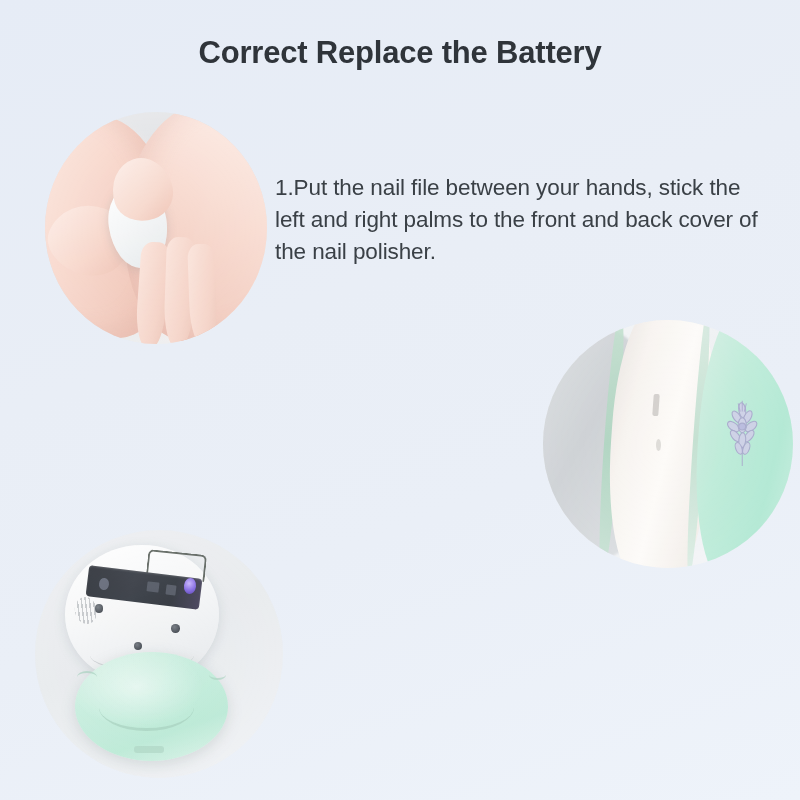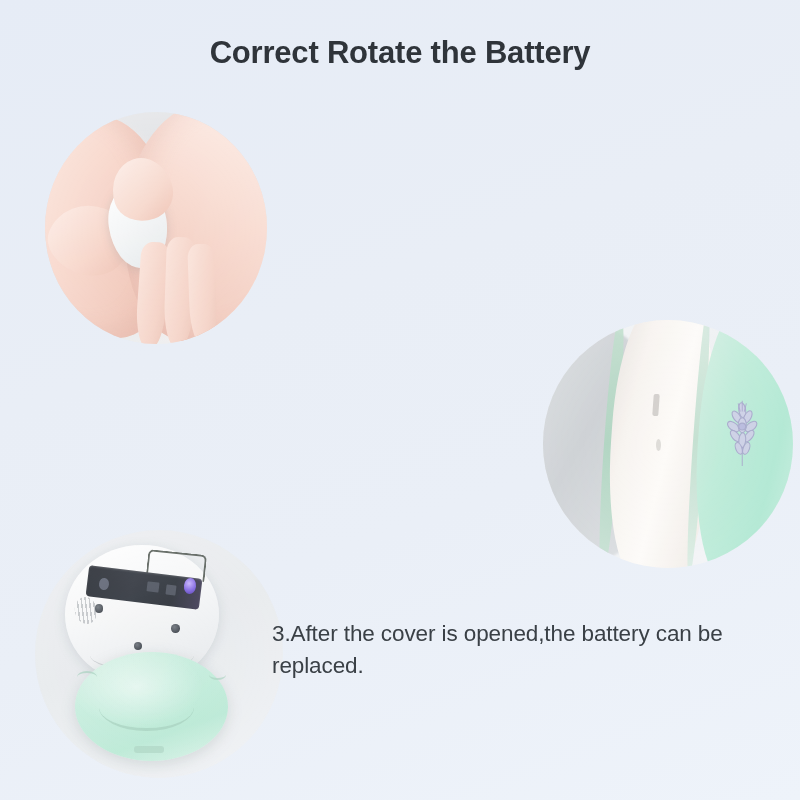--- a/index.html
+++ b/index.html
@@ -386,37 +386,38 @@
     height: 3.5%;
     border-radius: 50%;
     border-bottom: 2px solid rgba(165,208,190,0.7);
   }
 </style>
 </head>
 <body>
 
 <div id="infographic">
 
-  <div id="page-title">Correct Rotate the Battery</div>
+  <div id="page-title">Correct Replace the Battery</div>
 
   <div class="photo-circle" id="photo-hands">
     <div class="photo-inner">
       <div class="skin" id="hand-left"></div>
       <div class="skin" id="hand-left-thumb"></div>
       <div id="hand-left-nail"></div>
       <div class="skin" id="hand-right"></div>
       <div id="device-in-hands"></div>
       <div class="skin" id="hand-right-thumb"></div>
       <div class="finger" id="finger-1"></div>
       <div class="finger" id="finger-2"></div>
       <div class="finger" id="finger-3"></div>
       <div class="photo-soften"></div>
     </div>
   </div>
 
+  <div class="step-text" id="step-1-text">1.Put the nail file between your hands, stick the left and right palms to the front and back cover of the nail polisher.</div>
 
   <div class="photo-circle" id="photo-device">
     <div class="photo-inner">
       <div id="device-shadow-left"></div>
       <div id="device-seam-left"></div>
       <div id="device-body-white"></div>
       <div id="device-seam-right"></div>
       <div id="device-body-mint"></div>
       <div id="device-notch"></div>
       <div id="device-notch-2"></div>
@@ -463,15 +464,14 @@
       <div id="open-ridge"></div>
       <div id="cover-mint"></div>
       <div id="cover-smile"></div>
       <div id="cover-tab-left"></div>
       <div id="cover-tab-right"></div>
       <div id="cover-tab-bottom"></div>
       <div class="photo-soften"></div>
     </div>
   </div>
 
-  <div class="step-text" id="step-3-text">3.After the cover is opened,the battery can be replaced.</div>
 
 </div>
 
 </body></html>

